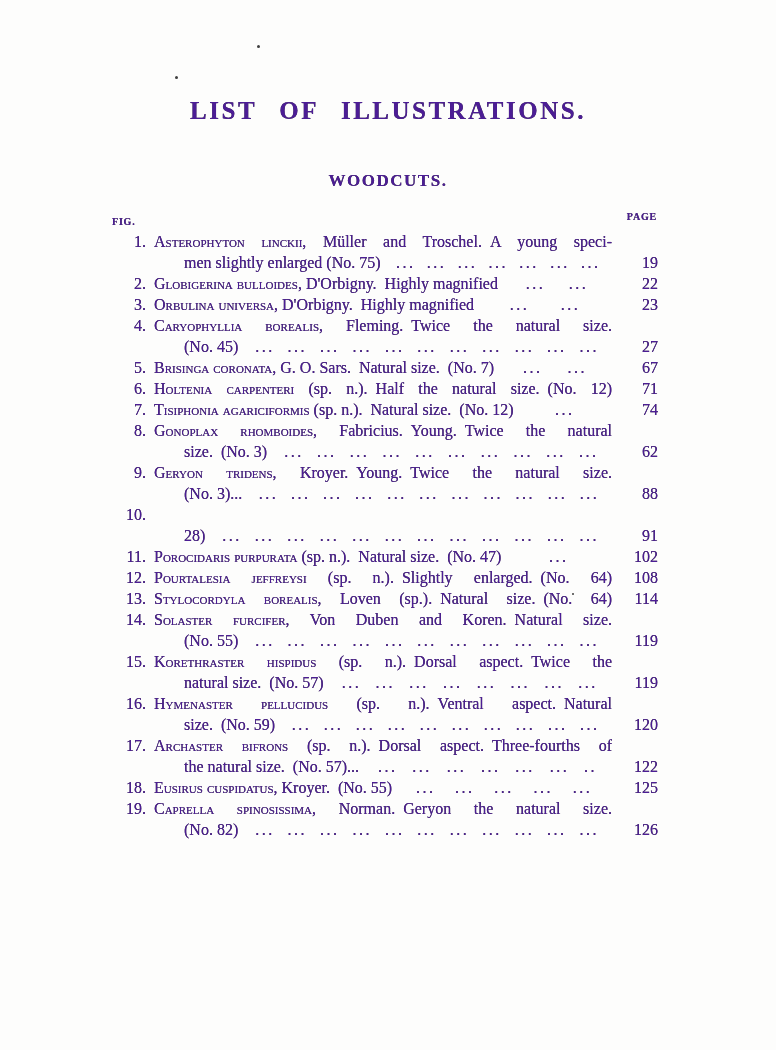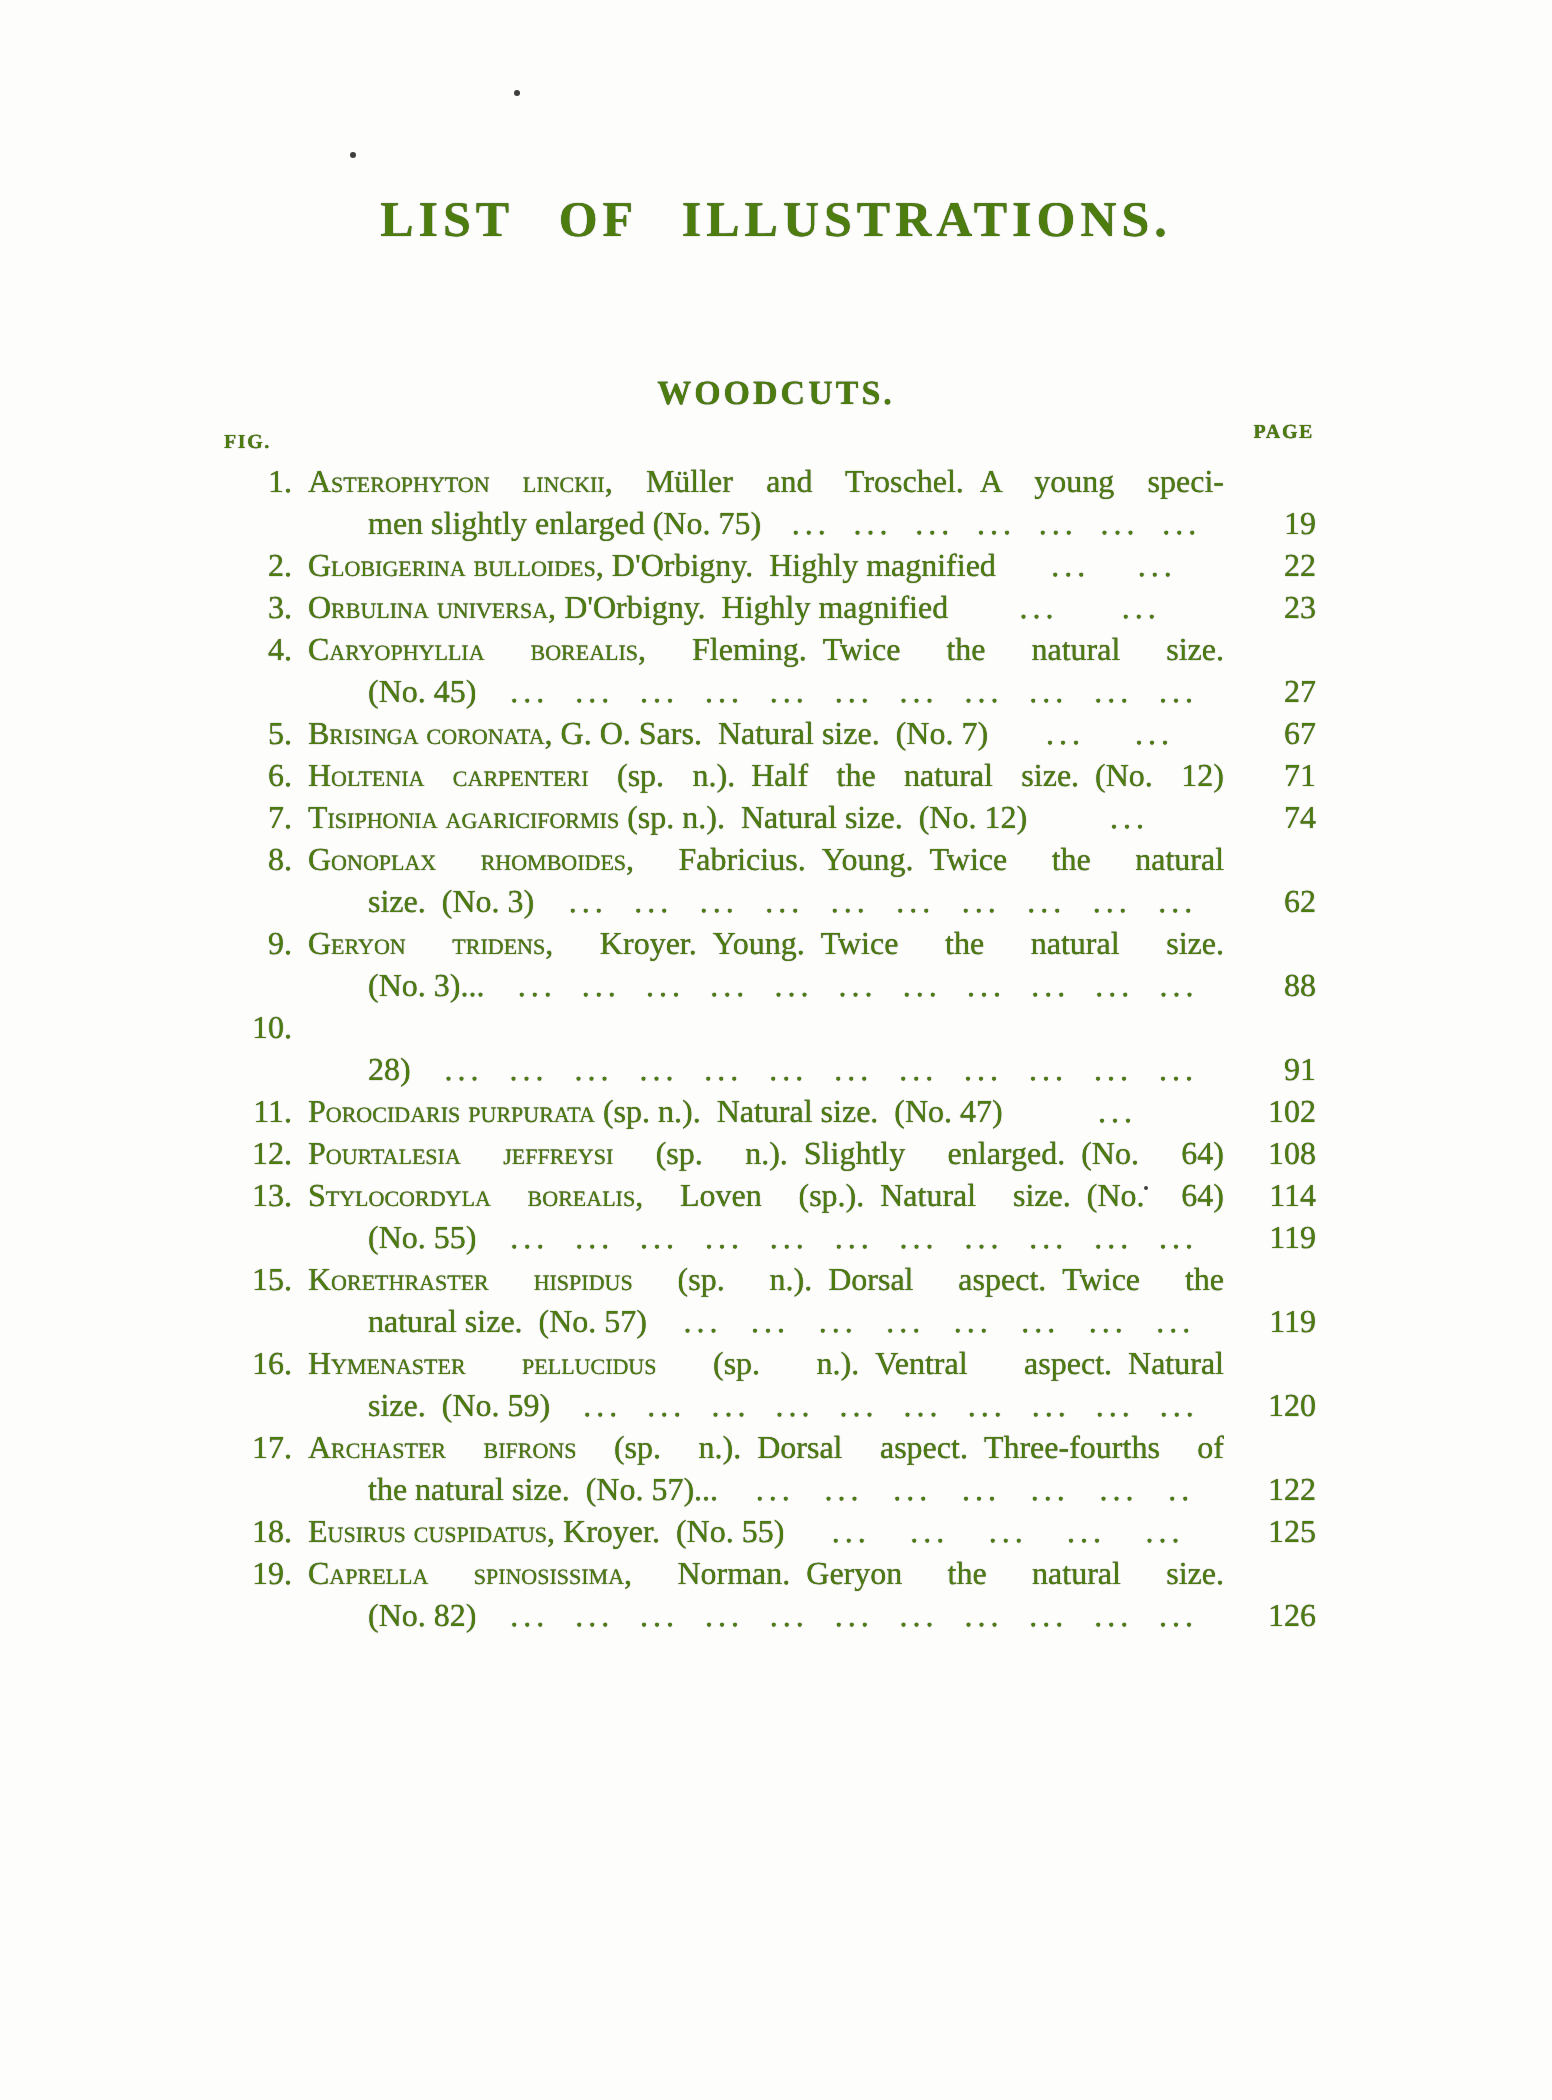--- a/index.html
+++ b/index.html
@@ -2,37 +2,37 @@
 <html><head>
 <meta charset="utf-8">
 <style>
   html, body { margin: 0; padding: 0; background: #ffffff; }
   .page {
     position: relative;
     width: 776px;
     height: 1050px;
     background: #fdfdfc;
     font-family: "Liberation Serif", serif;
-    color: #4d7c0f;
+    color: #4c1d95;
     overflow: hidden;
     text-shadow: 0 0 0.5px rgba(25,25,25,0.85);
   }
   .title {
     position: absolute;
     top: 97px; left: 0; right: 0;
     margin: 0;
     text-align: center;
     font-size: 25px;
     font-weight: 700;
     letter-spacing: 2.5px;
     word-spacing: 14px;
   }
   .section {
     position: absolute;
-    top: 187px; left: 0; right: 0;
+    top: 171px; left: 0; right: 0;
     margin: 0;
     text-align: center;
     font-size: 17px;
     font-weight: 700;
     letter-spacing: 1.5px;
   }
   .colhead {
     position: absolute;
     font-size: 10px;
     font-weight: 700;
@@ -212,20 +212,25 @@
         <div class="num">12.</div>
         <div class="ta fill"><span class="sc">Pourtalesia jeffreysi</span><span class="t"> (sp. n.). Slightly enlarged. (No. 64)</span></div>
         <div class="pg">108</div>
       </div>
       <div class="row">
         <div class="num">13.</div>
         <div class="ta fill"><span class="sc">Stylocordyla borealis,</span><span class="t"> Loven (sp.). Natural size. (No. 64)</span></div>
         <div class="pg">114</div>
       </div>
       <div class="row">
+        <div class="num">14.</div>
+        <div class="ta fill"><span class="sc">Solaster furcifer,</span><span class="t"> Von Duben and Koren. Natural size.</span></div>
+        <div class="pg"></div>
+      </div>
+      <div class="row">
         <div class="num"></div>
         <div class="ta flexline">
           <span class="spacer"></span>
           <span class="t">(No. 55)</span>
           <span class="dots"><span class="dg">...</span><span class="dg">...</span><span class="dg">...</span><span class="dg">...</span><span class="dg">...</span><span class="dg">...</span><span class="dg">...</span><span class="dg">...</span><span class="dg">...</span><span class="dg">...</span><span class="dg">...</span></span>
         </div>
         <div class="pg">119</div>
       </div>
       <div class="row">
         <div class="num">15.</div>

